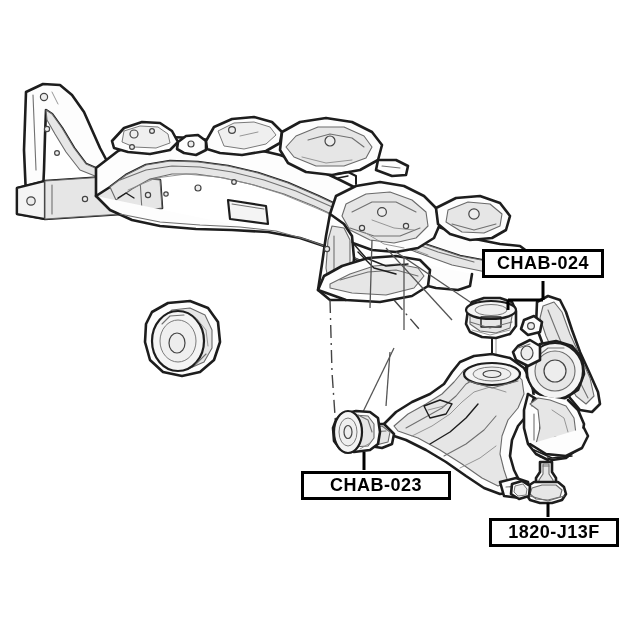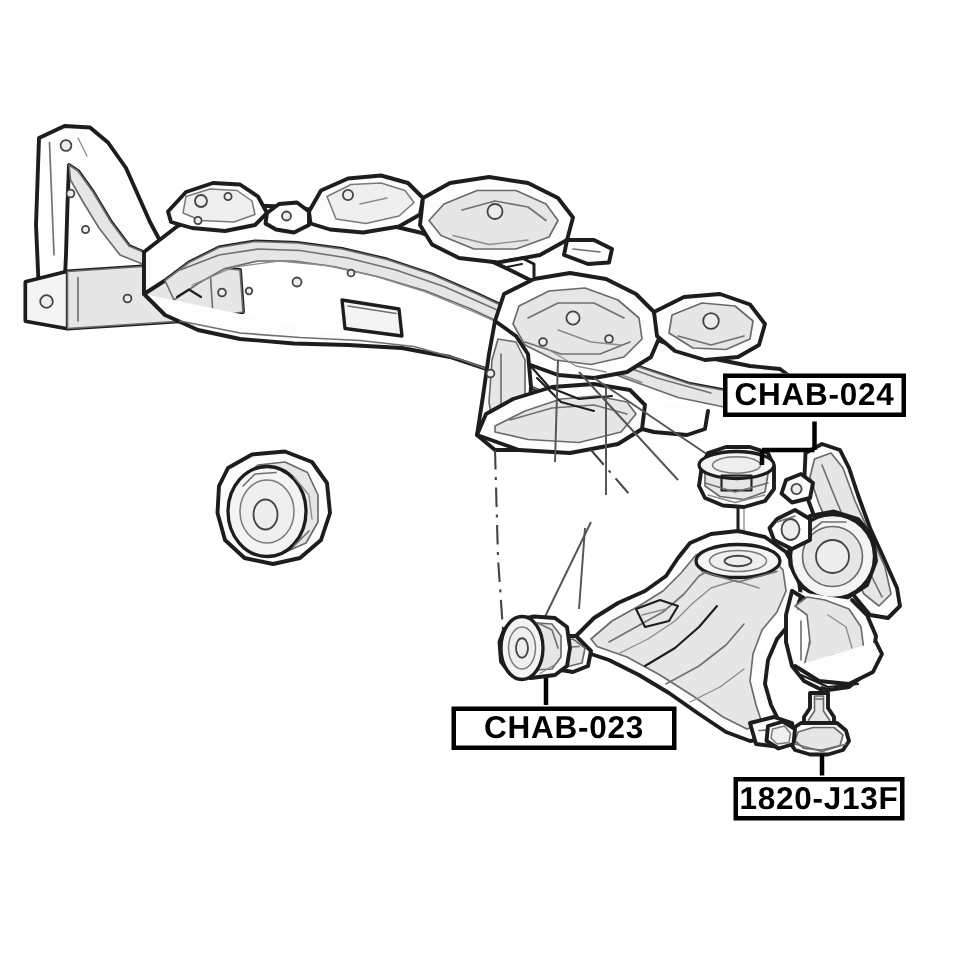--- a/index.html
+++ b/index.html
@@ -29,21 +29,21 @@
     height: 640px;
   }
   .part-label {
     position: absolute;
     box-sizing: border-box;
     background: #ffffff;
     border: 3px solid #000000;
     color: #000000;
     font-family: "Liberation Sans", sans-serif;
     font-weight: bold;
-    font-size: 21px;
+    font-size: 18px;
     letter-spacing: 0.5px;
     line-height: 1;
     display: flex;
     align-items: center;
     justify-content: center;
     white-space: nowrap;
     padding: 4px 7px 5px 7px;
   }
 </style>
 </head>
@@ -353,15 +353,15 @@
       <line class="drop" x1="508" y1="300" x2="508" y2="310"></line>
       <line class="drop" x1="364" y1="452" x2="364" y2="470"></line>
       <line class="drop" x1="548" y1="503" x2="548" y2="517"></line>
     </g>
   </svg>
 
   <div class="part-label" style="left:482px; top:249px; width:122px; height:29px;">CHAB-024</div>
 
   <div class="part-label" style="left:301px; top:471px; width:150px; height:29px;">CHAB-023</div>
 
-  <div class="part-label" style="left:489px; top:518px; width:114px; height:29px;">1820-J13F</div>
+  <div class="part-label" style="left:489px; top:518px; width:130px; height:29px;">1820-J13F</div>
 
 </div>
 
 </body></html>

